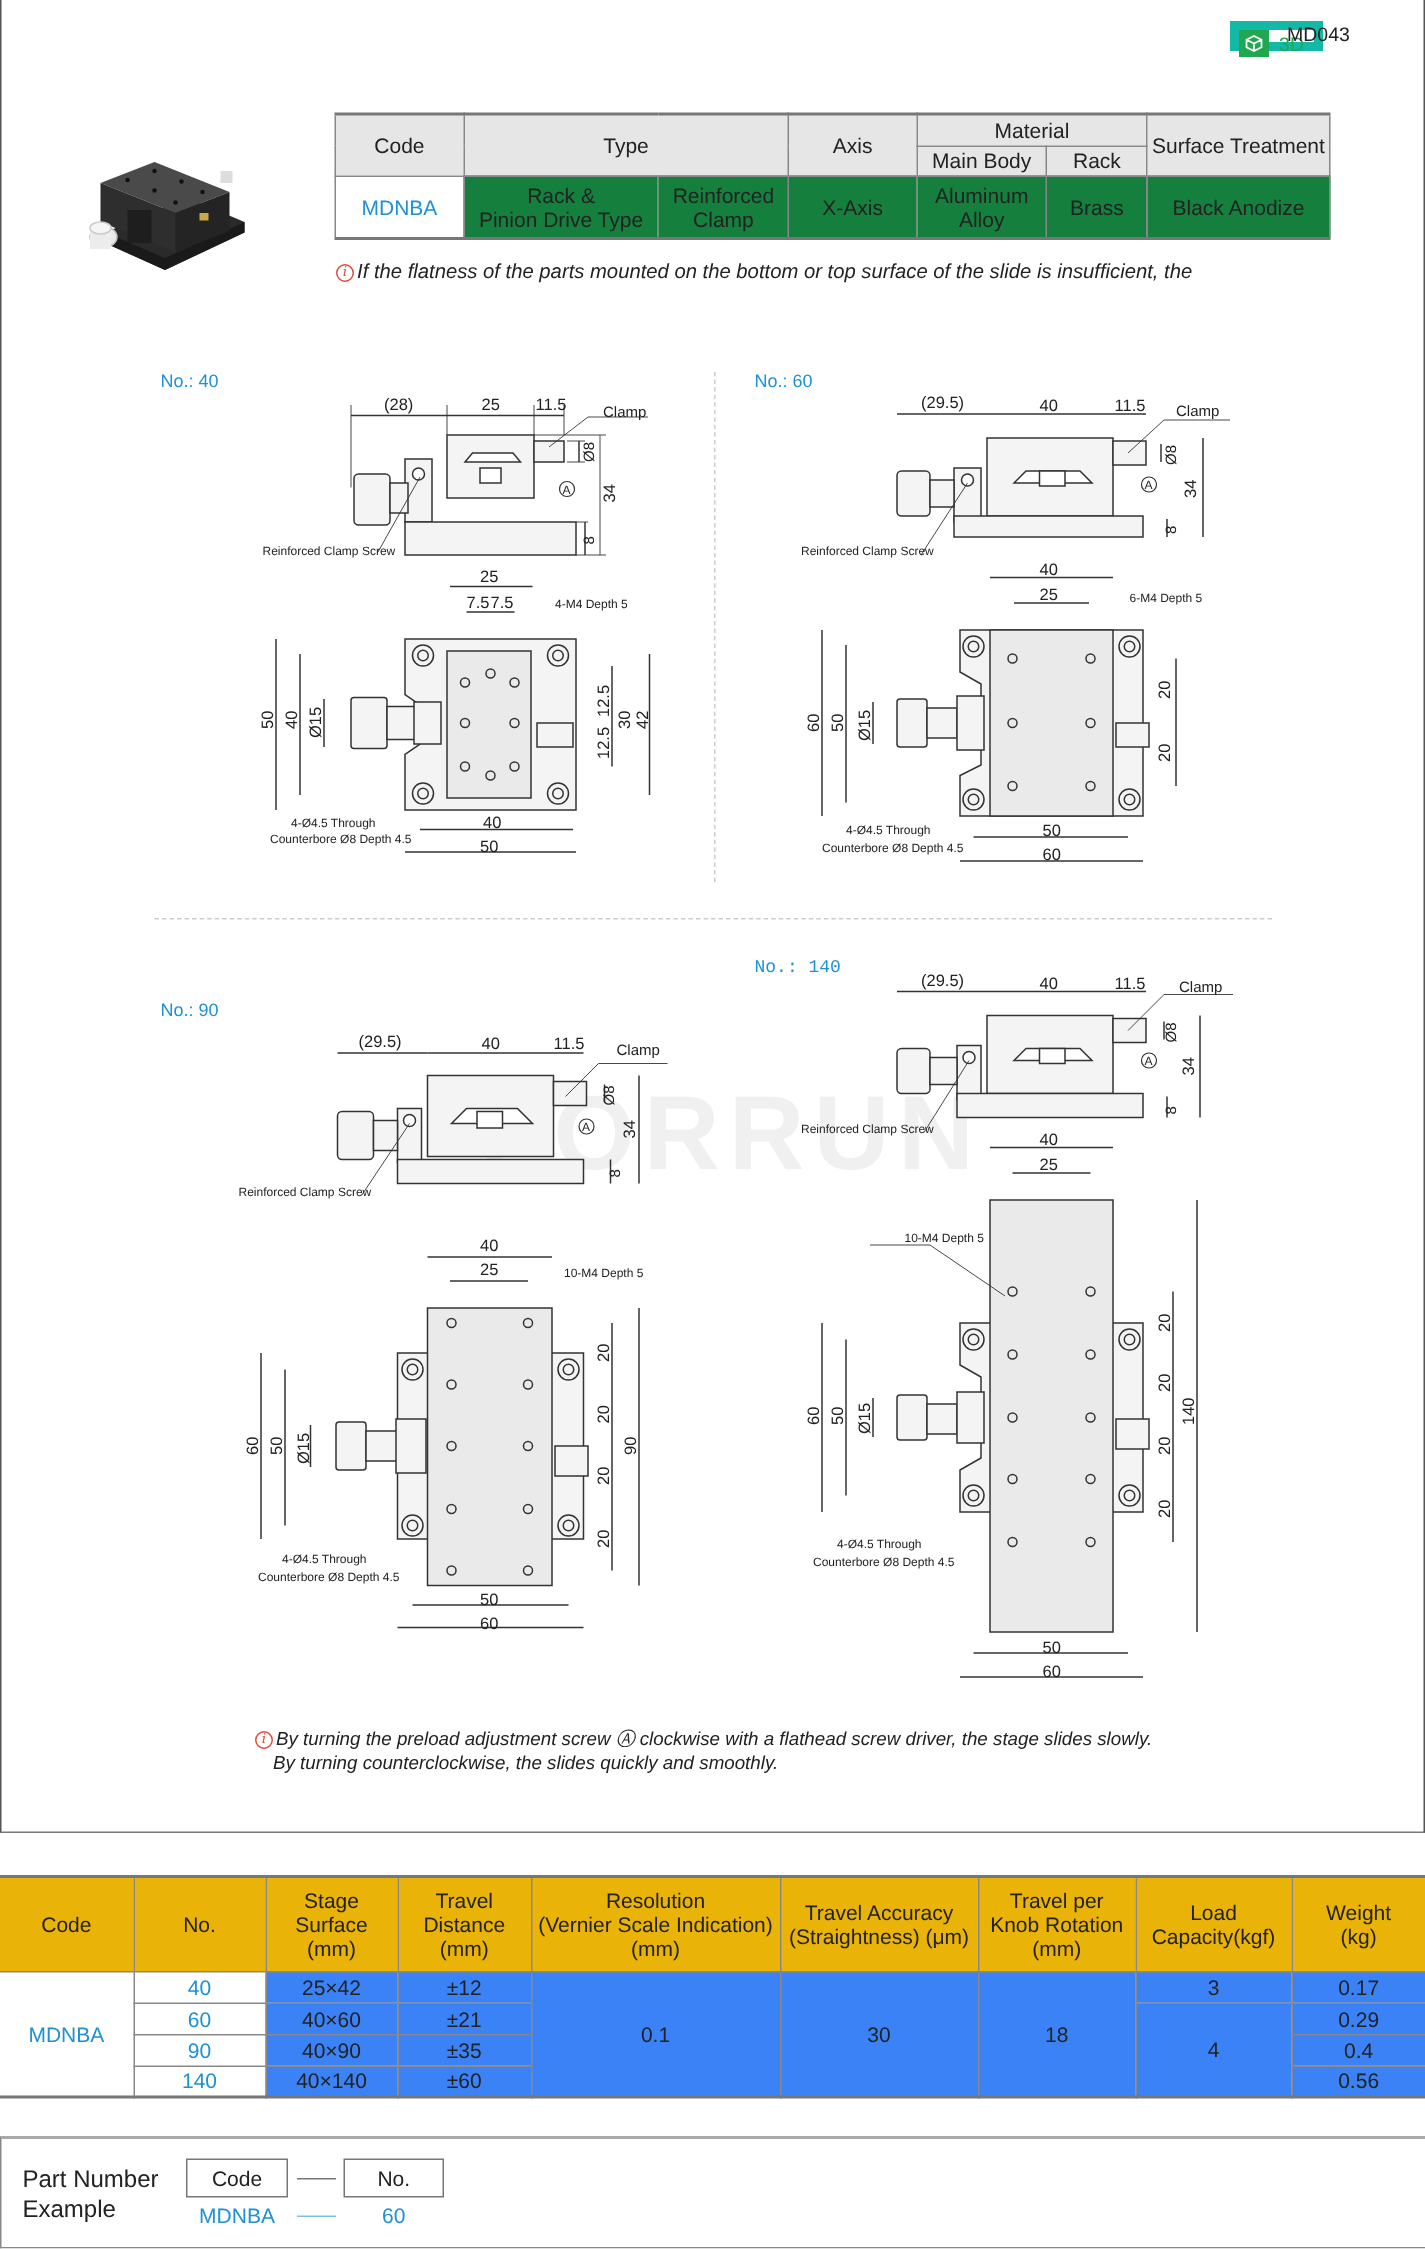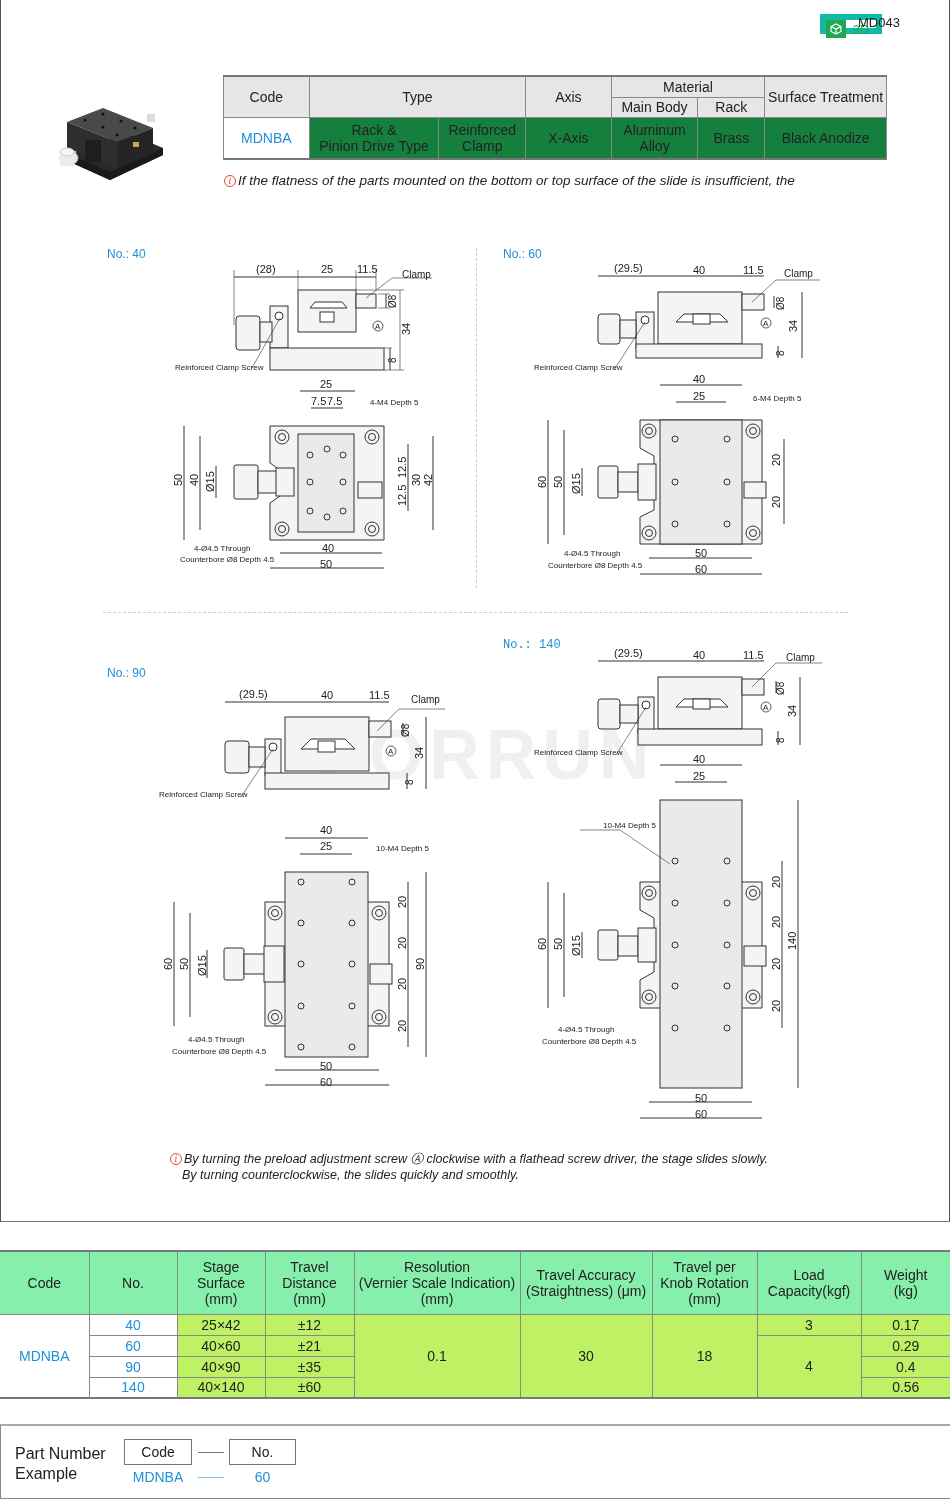--- a/index.html
+++ b/index.html
@@ -30,22 +30,22 @@
   .no-label { position: absolute; font-size: 12px; color: #1e90d6; }
   .vsep { position: absolute; left: 476px; top: 248px; height: 340px; border-left: 1px dashed #ccc; }
   .hsep { position: absolute; left: 103px; top: 612px; width: 745px; border-top: 1px dashed #ccc; }
   .watermark { position: absolute; left: 320px; top: 715px; font-size: 70px; font-weight: bold; color: #f0f0f0; letter-spacing: 6px; }
 
   svg.drw { position: absolute; overflow: visible; }
   svg text { font-family: "Liberation Sans", sans-serif; fill: #222; }
 
   .spec-main { position: absolute; left: 0; top: 1250px; width: 950px; font-size: 14px; }
   .spec-main th, .spec-main td { border: 1px solid #888; text-align: center; font-weight: normal; line-height: 16px; }
-  .spec-main th { background: #86efac; height: 63px; }
-  .spec-main td { background: #bef264; height: 21px; }
+  .spec-main th { background: #eab308; height: 63px; }
+  .spec-main td { background: #3b82f6; height: 21px; }
   .spec-main td.w { background: #fff; }
   .spec-main td.blue { color: #1e90d6; }
   .spec-main { border-top: 2px solid #777; border-bottom: 2px solid #777; }
   .spec-main tr > *:first-child { border-left: none; }
   .spec-main tr > *:last-child { border-right: none; }
 
   .pn-box { position: absolute; left: 0; top: 1424px; width: 950px; height: 75px; border: 1px solid #888; border-top: 2px solid #aaa; border-right: none; }
   .pn-title { position: absolute; left: 14px; top: 18px; font-size: 16px; line-height: 20px; color: #222; }
   .pn-cell { position: absolute; top: 13px; height: 26px; border: 1px solid #777; font-size: 14px; display: flex; align-items: center; justify-content: center; }
   .pn-dash { position: absolute; height: 1px; background: #777; }

